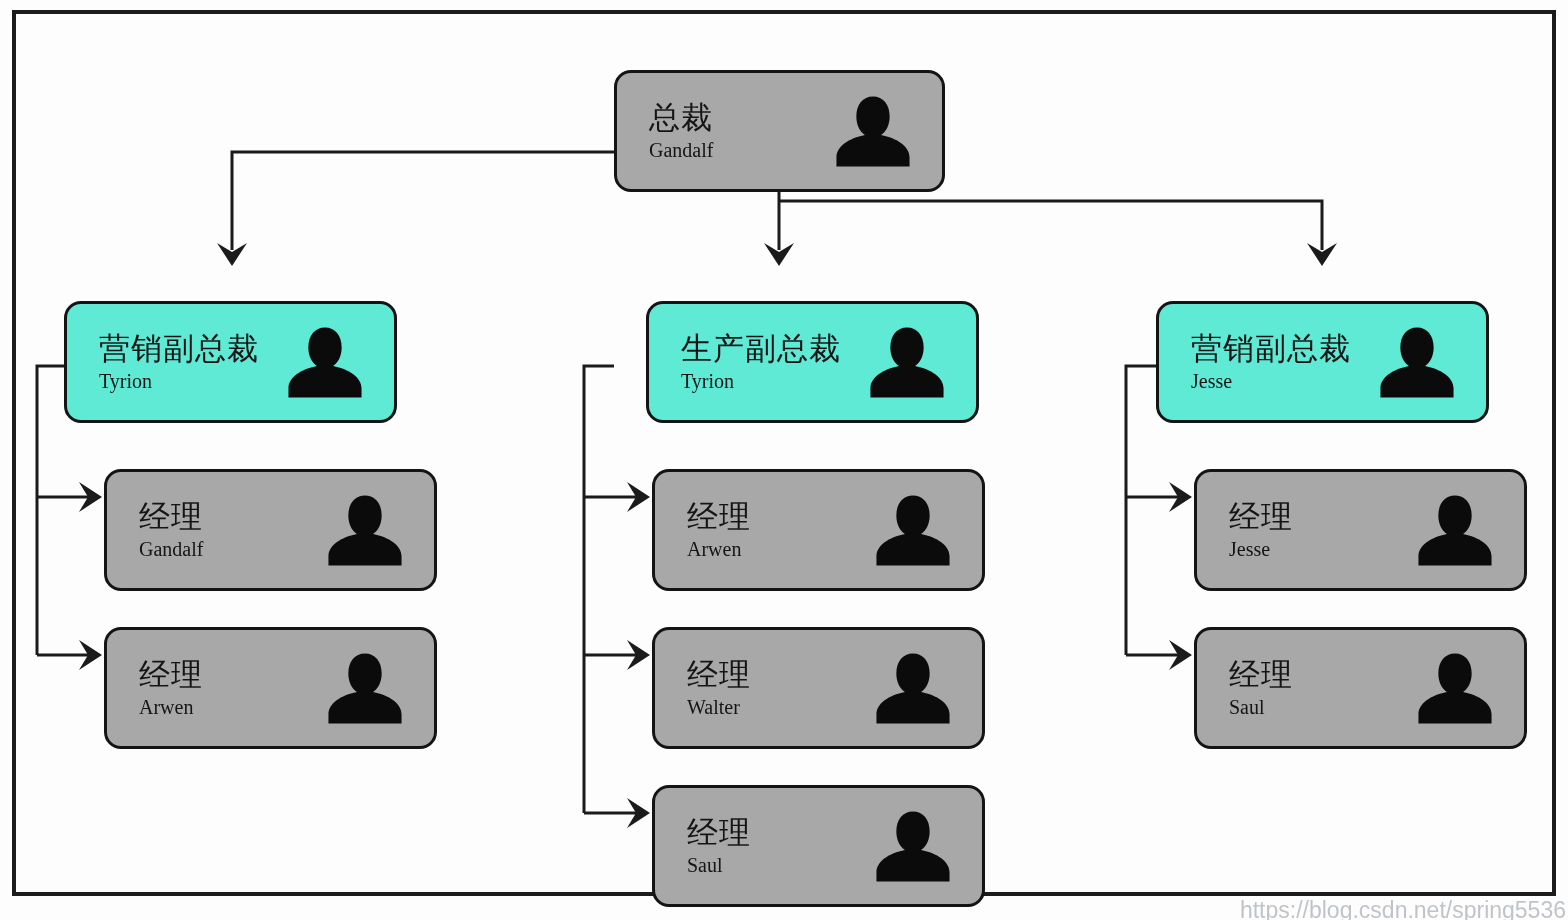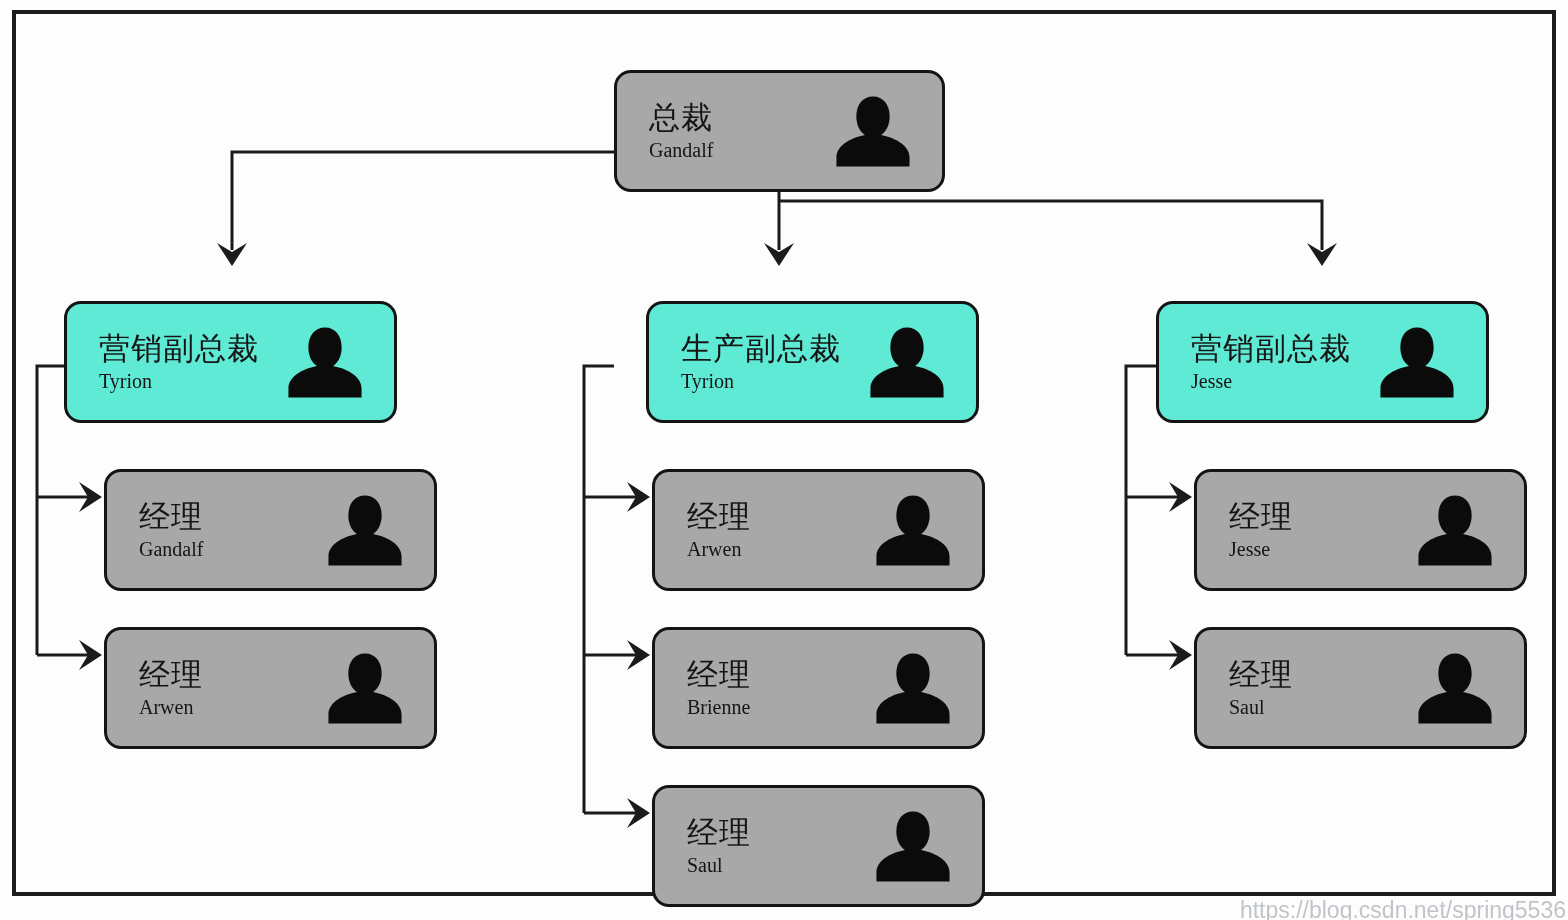--- a/index.html
+++ b/index.html
@@ -152,21 +152,21 @@
     <span class="icon">
       <svg viewBox="0 0 80 66">
           <path fill="#0b0b0b" d="M40 1 C30.5 1 24.5 8.5 24.5 19.5 C24.5 27 27.5 33.5 32.5 36.8 C17.5 39.8 6 47.5 6 57.5 L6 66 L74 66 L74 57.5 C74 47.5 62.5 39.8 47.5 36.8 C52.5 33.5 55.5 27 55.5 19.5 C55.5 8.5 49.5 1 40 1 Z"></path>
         </svg>
     </span>
   </div>
 
   <div class="node dark p-brienne">
     <div class="node-text">
       <div class="node-title">经理</div>
-      <div class="node-person">Brienne</div>
+      <div class="node-person">Walter</div>
     </div>
     <span class="icon">
       <svg viewBox="0 0 80 66">
           <path fill="#0b0b0b" d="M40 1 C30.5 1 24.5 8.5 24.5 19.5 C24.5 27 27.5 33.5 32.5 36.8 C17.5 39.8 6 47.5 6 57.5 L6 66 L74 66 L74 57.5 C74 47.5 62.5 39.8 47.5 36.8 C52.5 33.5 55.5 27 55.5 19.5 C55.5 8.5 49.5 1 40 1 Z"></path>
         </svg>
     </span>
   </div>
 
   <div class="node dark p-arya">
     <div class="node-text">

